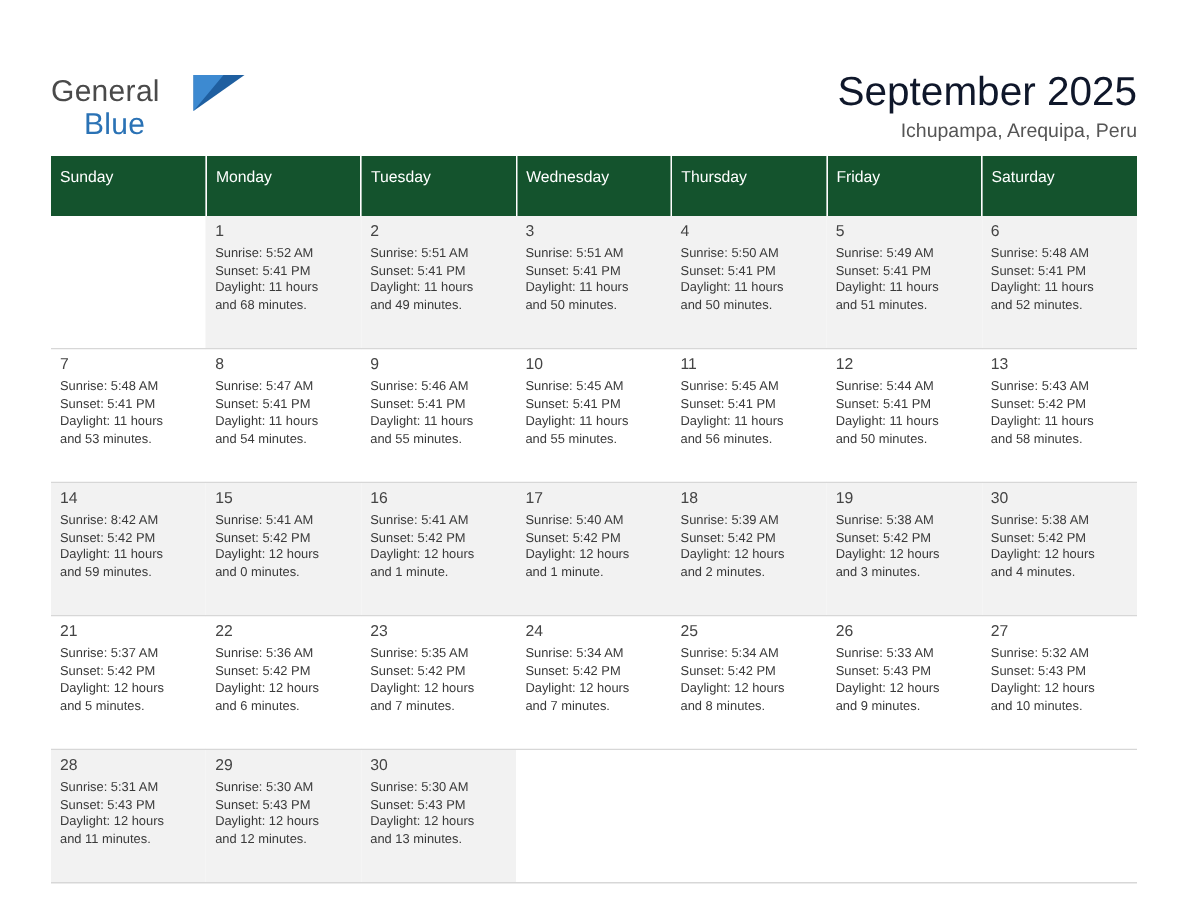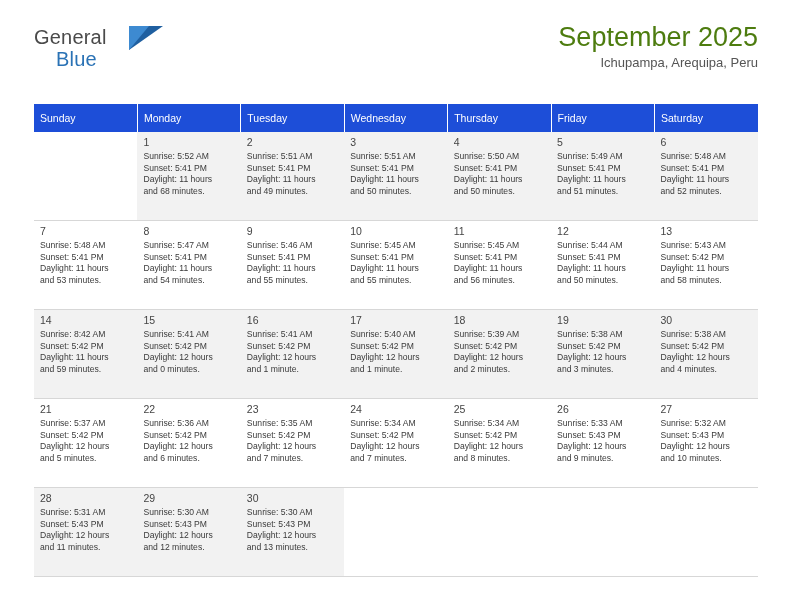--- a/index.html
+++ b/index.html
@@ -18,21 +18,21 @@
     position: relative;
     width: 792px;
     height: 612px;
     box-sizing: border-box;
   }
 
   
   .header {
     position: absolute;
     left: 34px;
-    top: 20px;
+    top: 44px;
     right: 34px;
     height: 68px;
   }
   .logo {
     position: absolute;
     left: 0;
     top: 6px;
     width: 200px;
     height: 56px;
   }
@@ -77,21 +77,21 @@
     border-bottom: 24px solid transparent;
   }
   .title-block {
     position: absolute;
     right: 0;
     top: 0;
     text-align: right;
   }
   .month-title {
     font-size: 27px;
-    color: #4d7c0f;
+    color: #0f172a;
     font-weight: normal;
     line-height: 34px;
     white-space: nowrap;
   }
   .location {
     font-size: 13px;
     color: #555555;
     line-height: 18px;
     white-space: nowrap;
   }
@@ -99,26 +99,26 @@
   
   .calendar {
     position: absolute;
     left: 34px;
     top: 104px;
     width: 724px;
     border-collapse: collapse;
     table-layout: fixed;
   }
   .calendar th {
-    background: #1d4ed8;
+    background: #14532d;
     color: #ffffff;
     font-size: 10.5px;
     font-weight: normal;
     text-align: left;
-    padding: 5px 0 5px 6px;
+    padding: 5px 0 17px 6px;
     height: 18px;
     border-right: 1px solid #ffffff;
   }
   .calendar th:last-child { border-right: none; }
 
   .calendar td {
     vertical-align: top;
     height: 88px;
     padding: 0;
     border: none;

